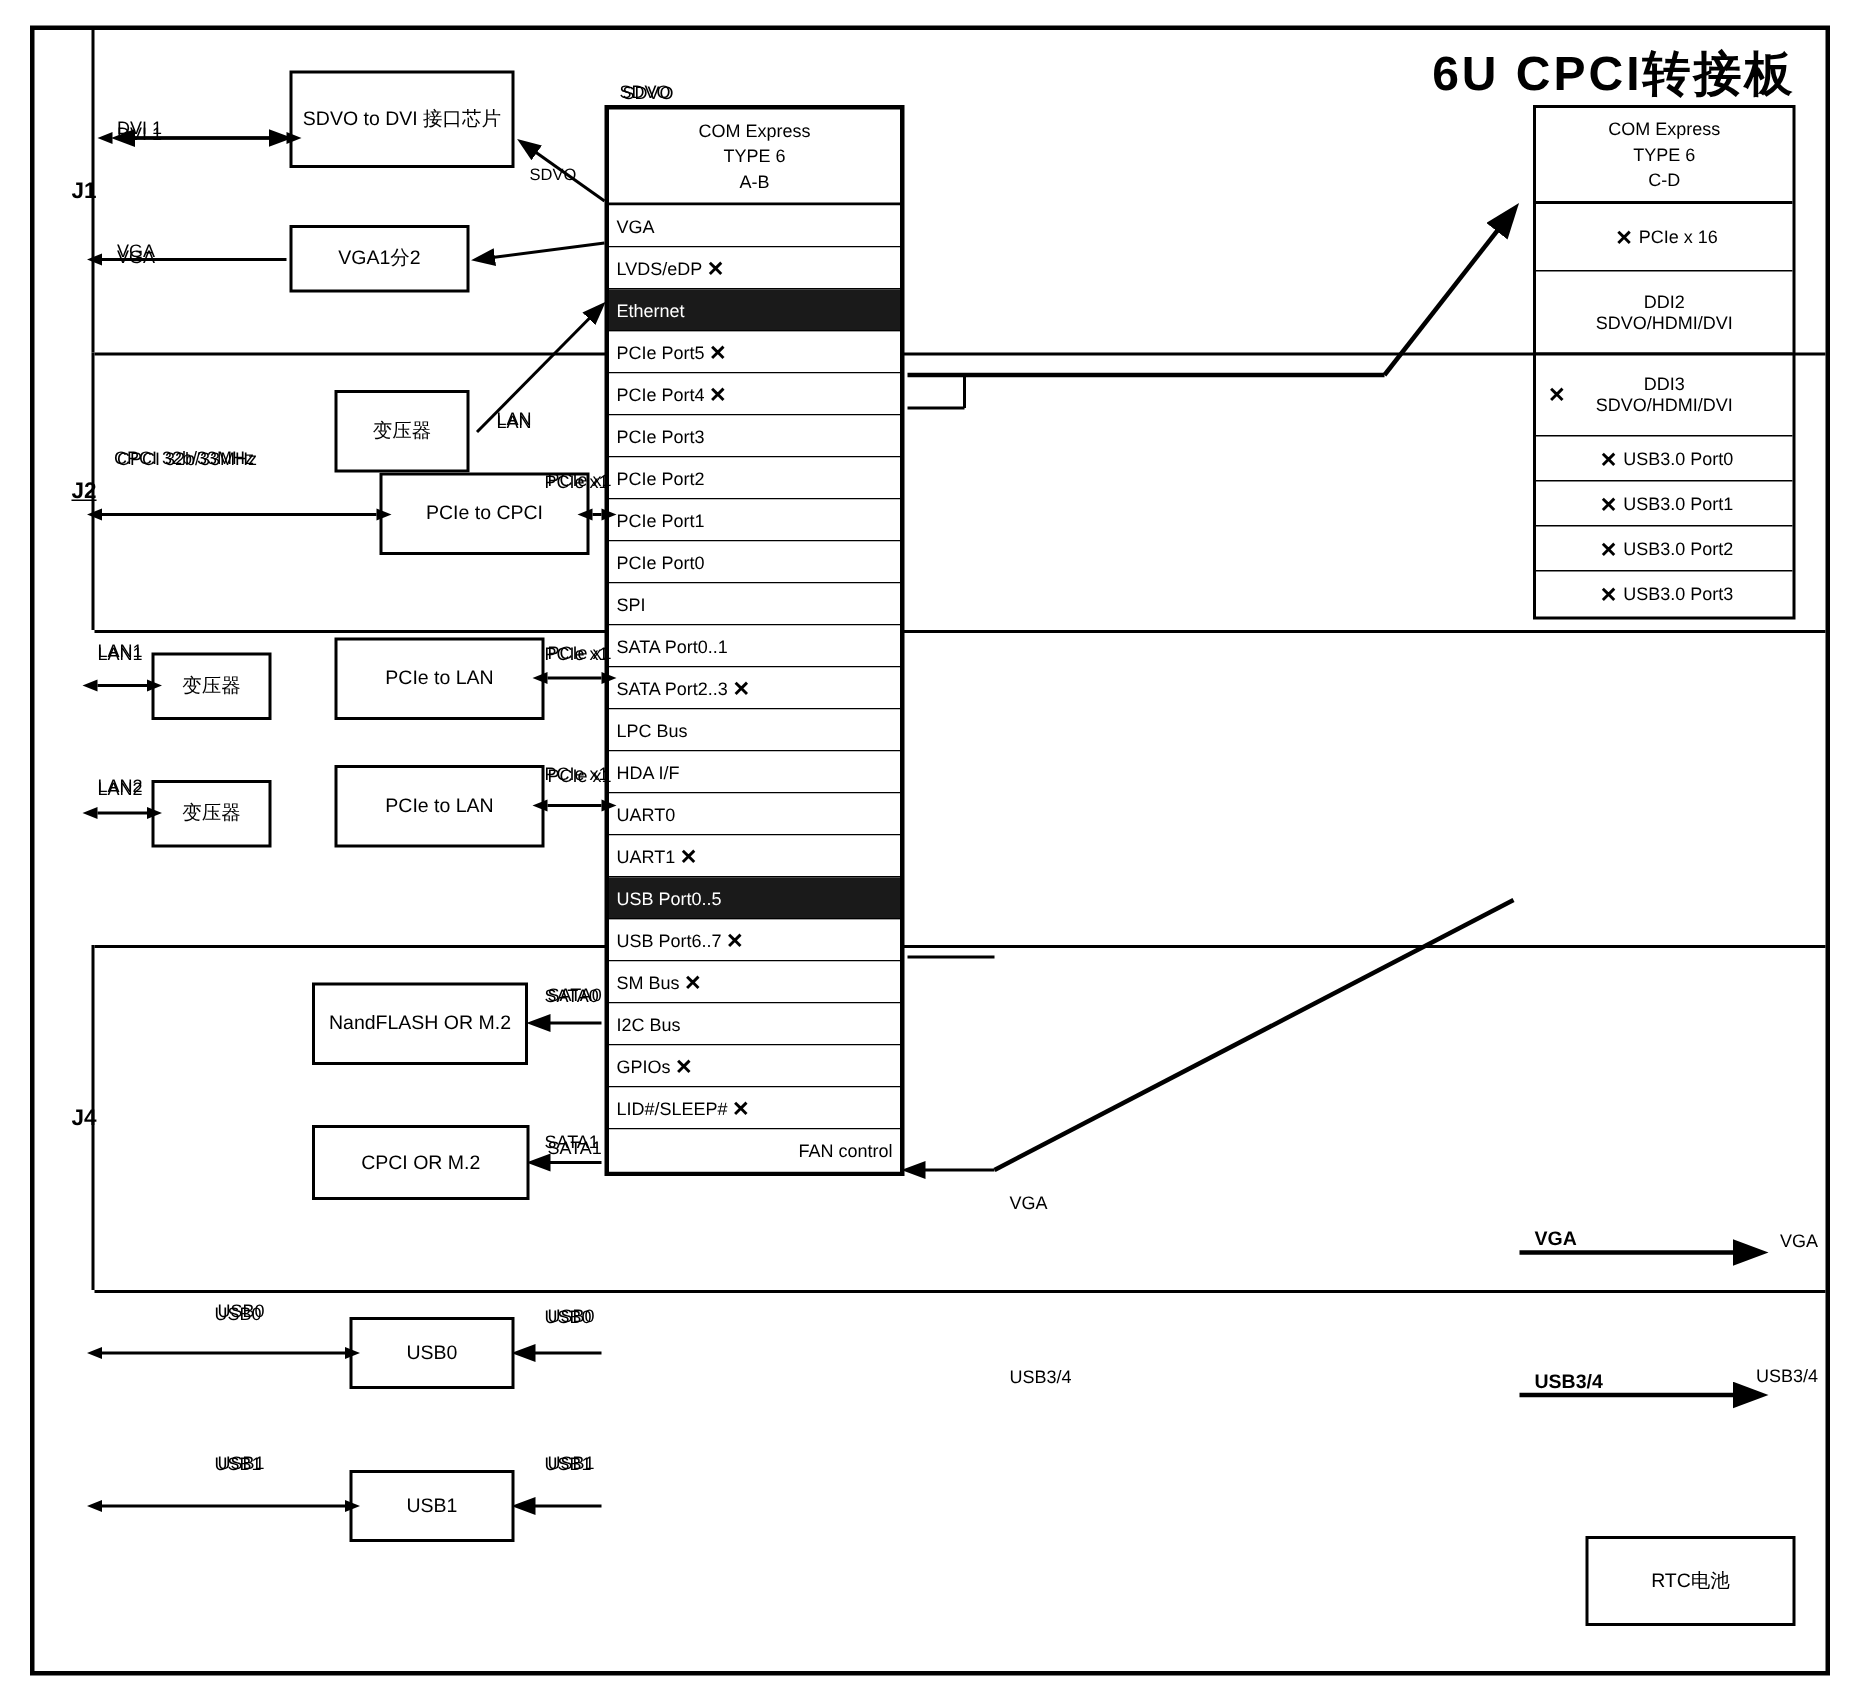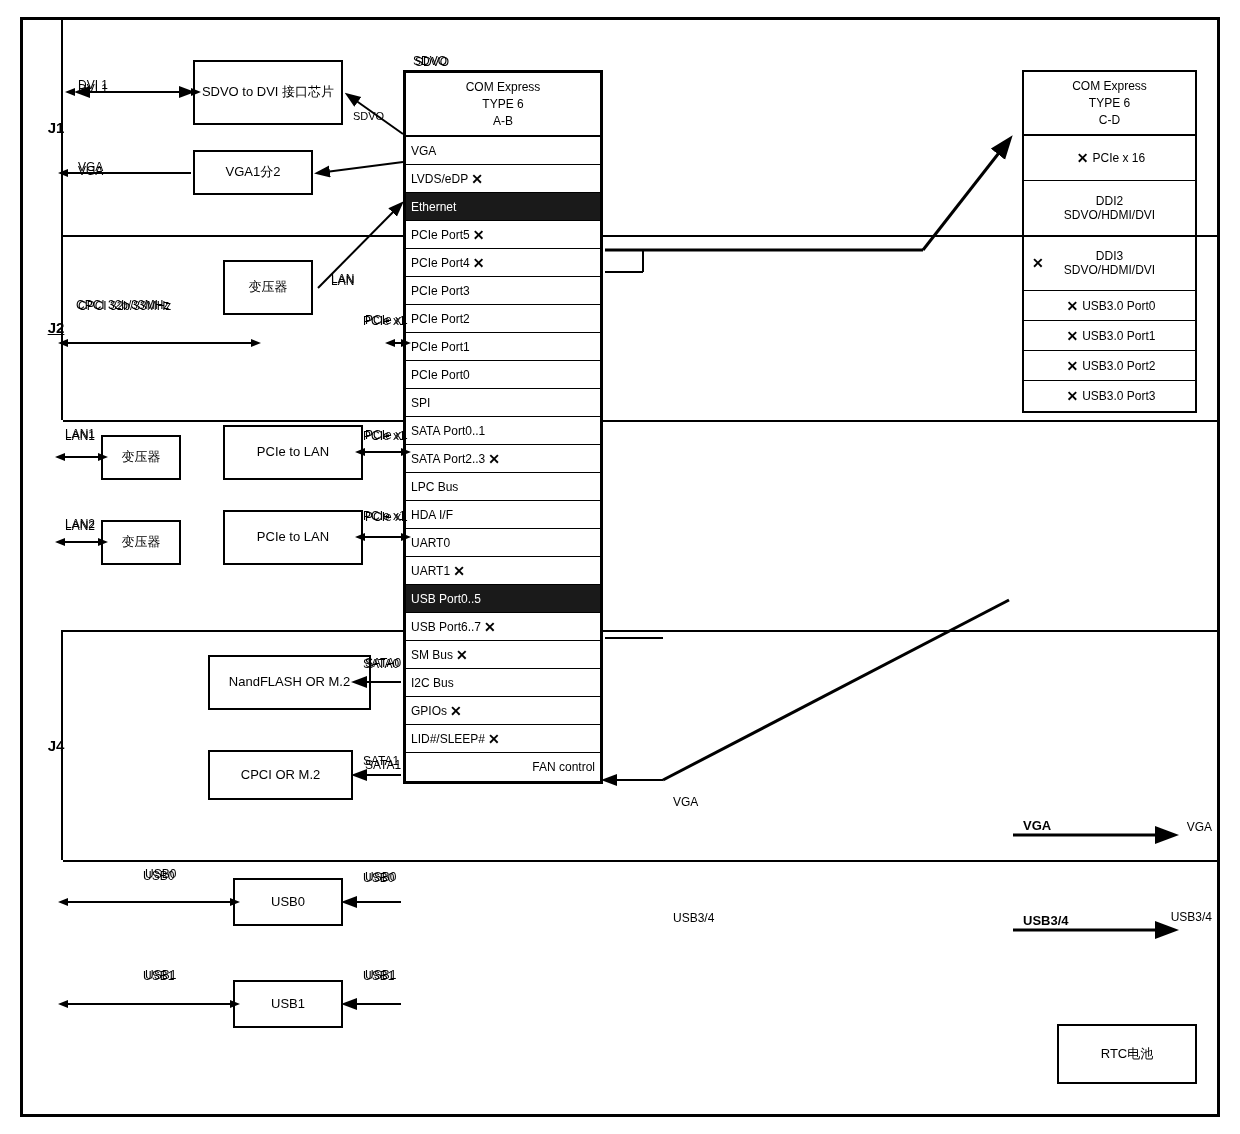--- a/index.html
+++ b/index.html
@@ -126,65 +126,69 @@
       position: absolute;
       font-size: 12px;
       white-space: nowrap;
     }
   </style>
 </head>
 <body>
 
 <div id="diagram">
 
+  <div class="title">6U CPCI转接板</div>
 
   <div class="j-label" style="top:0;height:215px;">J1</div>
 
   <div class="j-label" style="top:215px;height:185px;text-decoration:underline;">J2</div>
 
 
   <div class="j-label" style="top:610px;height:230px;">J4</div>
 
 
   <div style="position:absolute;left:40px;right:0;top:215px;border-top:2px solid #000;"></div>
   <div style="position:absolute;left:40px;right:0;top:400px;border-top:2px solid #000;"></div>
   <div style="position:absolute;left:40px;right:0;top:610px;border-top:2px solid #000;"></div>
   <div style="position:absolute;left:40px;right:0;top:840px;border-top:2px solid #000;"></div>
 
-  <div class="block" style="left:170px;top:40px;width:150px;height:65px;font-size:13px;">
+  <div class="block" style="left:170px;top:27px;width:150px;height:65px;font-size:13px;">
     <span>SDVO to DVI
 接口芯片</span>
   </div>
 
   <div class="block" style="left:170px;top:130px;width:120px;height:45px;">
     <span>VGA1分2</span>
   </div>
 
   <div class="block" style="left:200px;top:240px;width:90px;height:55px;">
     <span>变压器</span>
   </div>
 
+  <div class="block" style="left:230px;top:295px;width:140px;height:55px;">
+    <span>PCIe to CPCI</span>
+  </div>
 
   <div class="block" style="left:78px;top:415px;width:80px;height:45px;">
     <span>变压器</span>
   </div>
 
   <div class="block" style="left:200px;top:405px;width:140px;height:55px;">
     <span>PCIe to LAN</span>
   </div>
 
   <div class="block" style="left:78px;top:500px;width:80px;height:45px;">
     <span>变压器</span>
   </div>
 
   <div class="block" style="left:200px;top:490px;width:140px;height:55px;">
     <span>PCIe to LAN</span>
   </div>
 
-  <div class="block" style="left:185px;top:635px;width:163px;height:55px;">
+  <div class="block" style="left:185px;top:635px;width:144px;height:55px;">
     <span>NandFLASH
 OR M.2</span>
   </div>
 
   <div class="block" style="left:185px;top:730px;width:145px;height:50px;">
     <span>CPCI OR M.2</span>
   </div>
 
   <div class="block" style="left:210px;top:858px;width:110px;height:48px;">
     <span>USB0</span>

